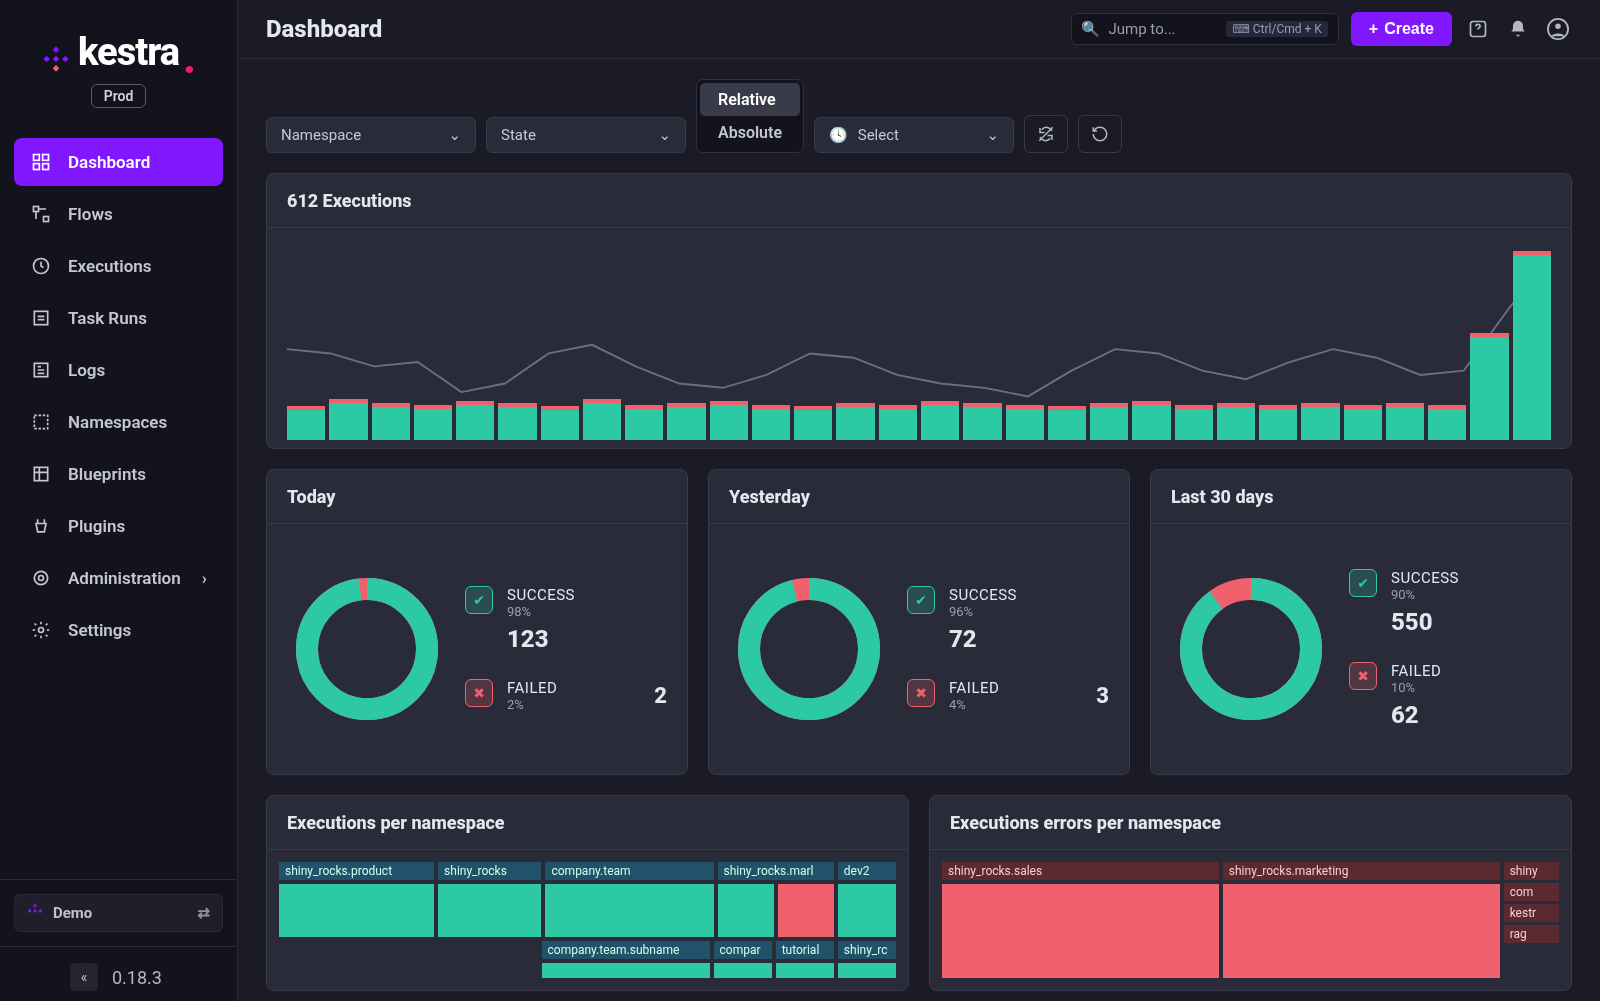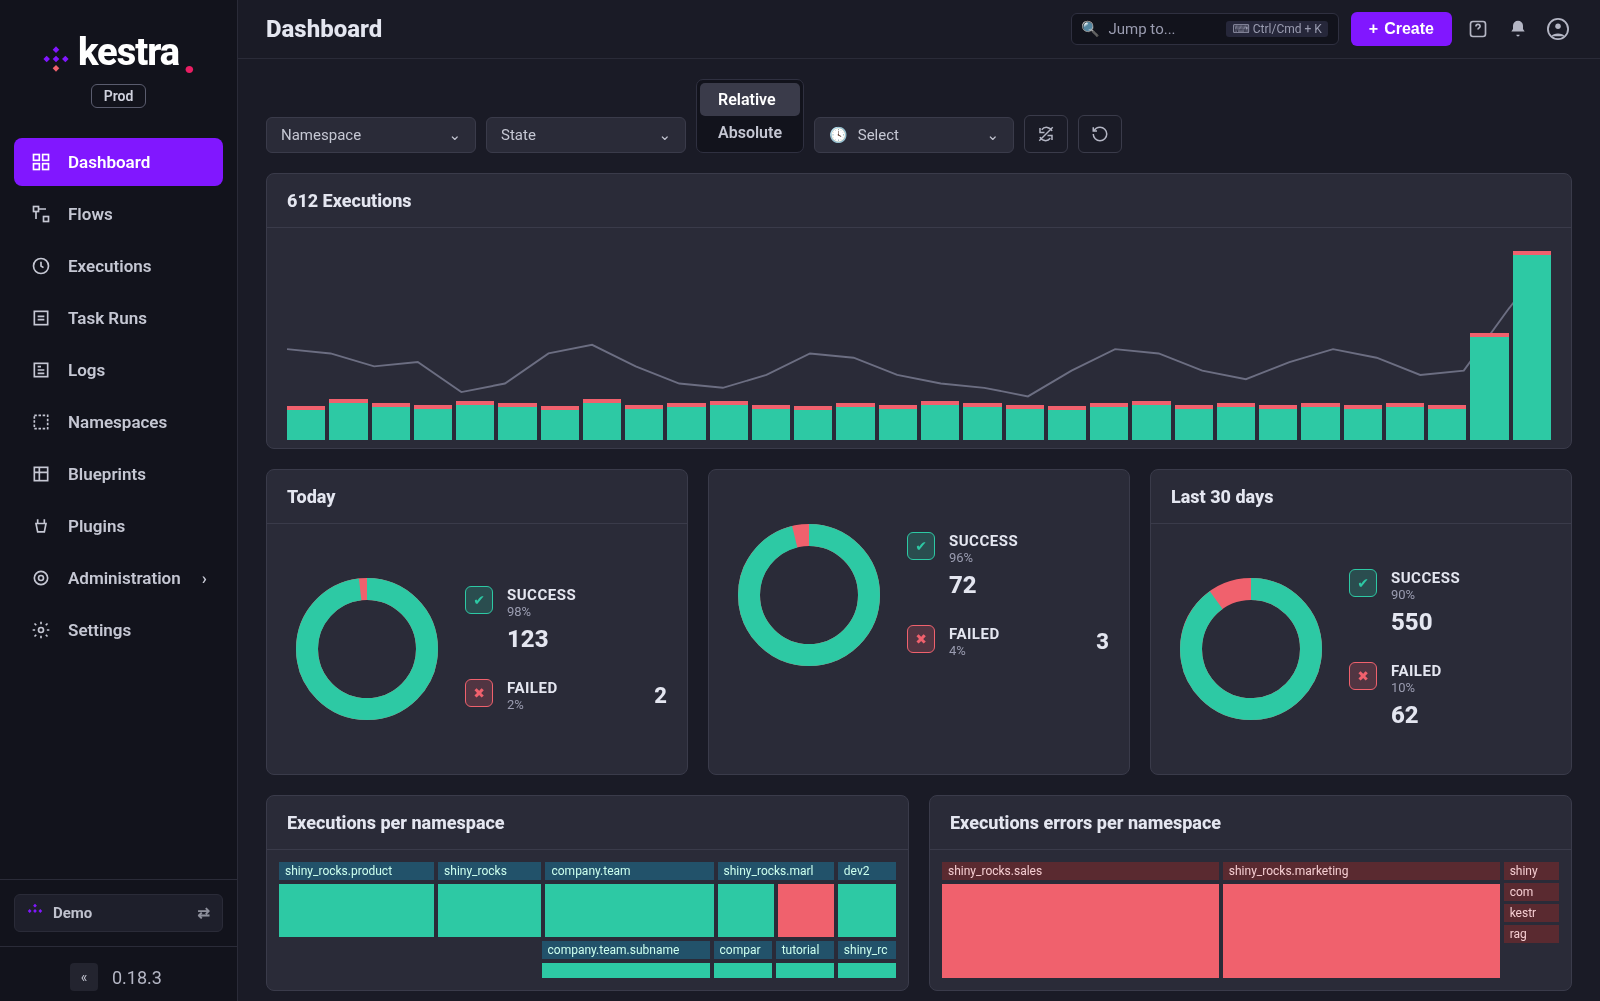--- a/index.html
+++ b/index.html
@@ -141,21 +141,21 @@
 .period-body { padding: 20px; display: flex; gap: 18px; align-items: center; min-height: 250px;}
 .donut { width: 160px; height: 160px; }
 .stats { flex: 1; display: flex; flex-direction: column; gap: 26px; }
 .stat { display: flex; gap: 14px; align-items: flex-start; }
 .badge {
   width: 28px; height: 28px; border-radius: 6px;
   display:flex; align-items:center; justify-content:center; font-size:14px;
 }
 .badge.ok { background: rgba(45,201,164,.22); color:#2dc9a4; border:1px solid #2dc9a4;}
 .badge.err { background: rgba(240,97,109,.2); color:#f0616d; border:1px solid #f0616d;}
-.stat-text .lbl { font-size: 15px; font-weight: 700; letter-spacing: .5px; color:#e4e6f0;}
+.stat-text .lbl { font-size: 15px; font-weight: 400; letter-spacing: .5px; color:#e4e6f0;}
 .stat-text .pct { font-size: 13px; color: #9a9cb0; }
 .stat-text .cnt { font-size: 24px; font-weight: 800; color:#e4e6f0; margin-top: 6px;}
 .stat .rcnt { margin-left:auto; font-size: 22px; font-weight:800; color:#e4e6f0; align-self:center;}
 
 .row2 { display: flex; gap: 20px; }
 .row2 .card { flex: 1; }
 .treemap { padding: 12px; display:flex; flex-direction:column; gap:4px; height:140px; }
 .tm-row { display:flex; gap:4px; flex:1; }
 .tm-cell {
   background:#2dc9a4; padding:4px 6px; font-size:12px; color:#0e2a23;
@@ -500,20 +500,21 @@
             <div class="lbl">FAILED</div>
             <div class="pct">2%</div>
 
           </div>
           <span class="rcnt">2</span>
         </div>
       </div>
     </div>
           </div>
           <div class="card">
+    <div class="card-header">Yesterday</div>
     <div class="period-body">
       <svg class="donut" viewBox="0 0 160 160">
         <circle cx="80" cy="80" r="60" fill="none" stroke="#f0616d" stroke-width="22"></circle>
         <circle cx="80" cy="80" r="60" fill="none" stroke="#2dc9a4" stroke-width="22" stroke-dasharray="361.9114736935441 376.99111843077515" transform="rotate(-90 80 80)"></circle>
       </svg>
       <div class="stats">
         <div class="stat">
           <span class="badge ok">✔</span>
           <div class="stat-text">
             <div class="lbl">SUCCESS</div>

